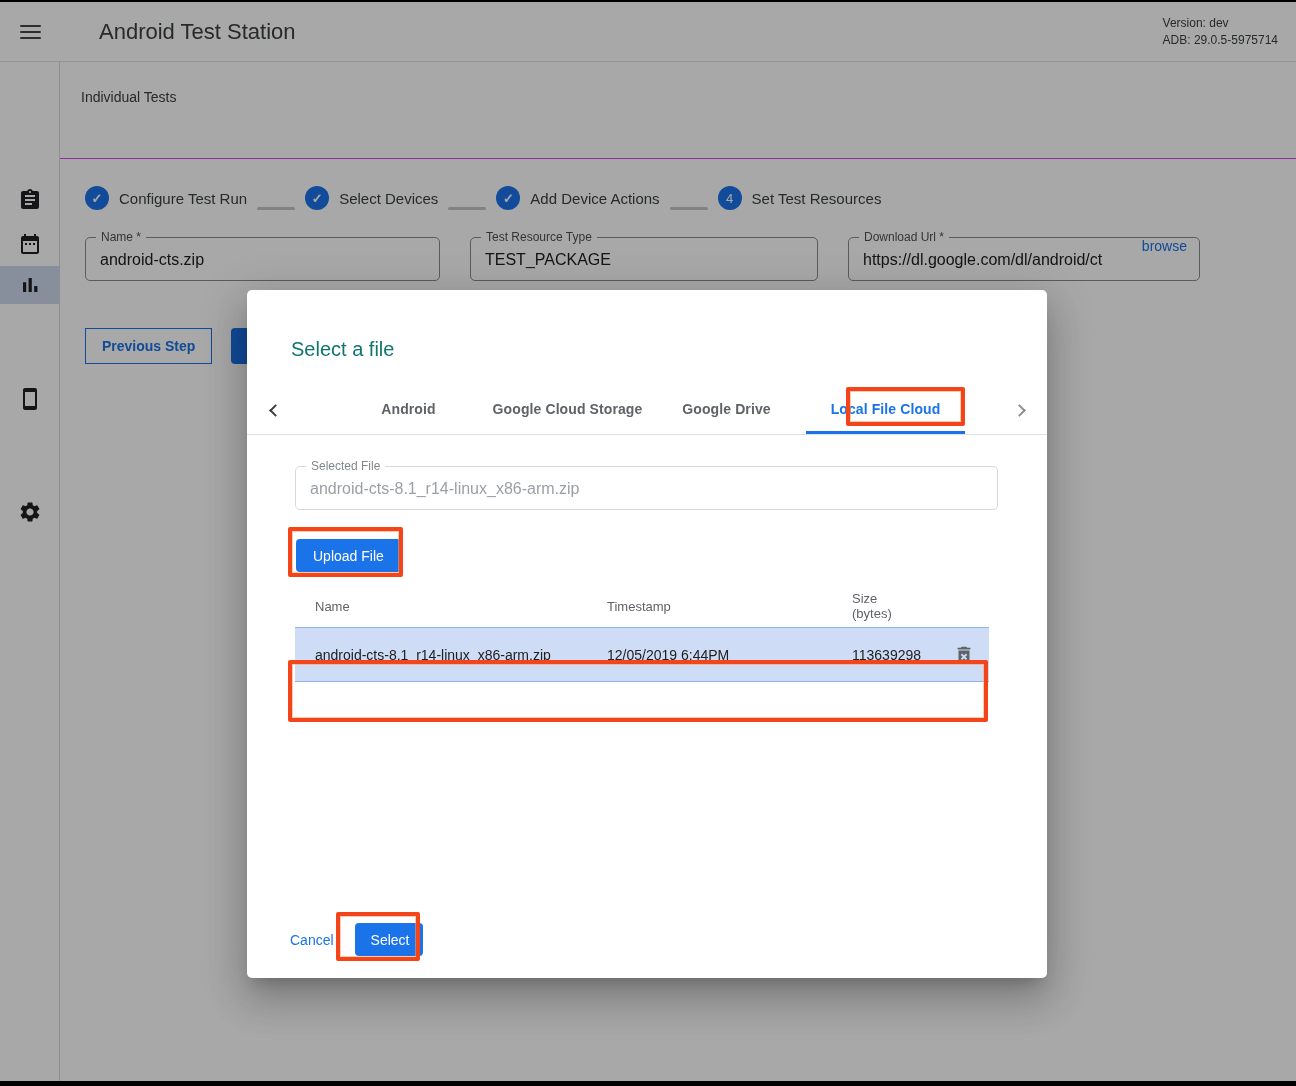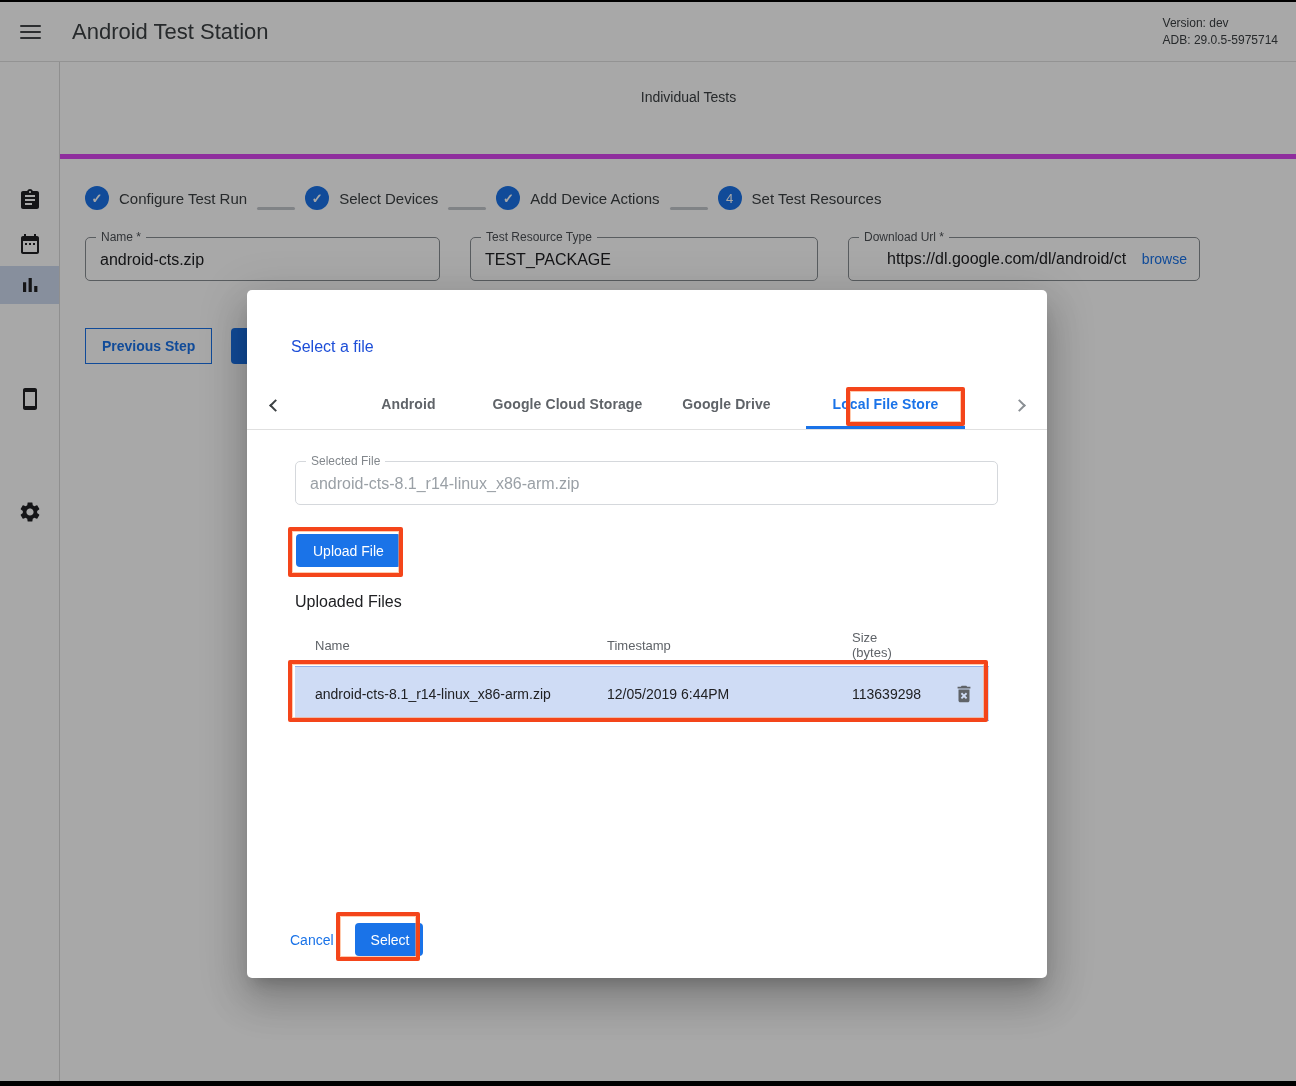--- a/index.html
+++ b/index.html
@@ -2,73 +2,73 @@
 <html><head>
 <meta charset="utf-8">
 <style>
   * { margin:0; padding:0; box-sizing:border-box; }
   html,body { background:#000; font-family:"Liberation Sans", sans-serif; }
   body { width:1296px; height:1086px; position:relative; overflow:hidden; }
   .screen { position:absolute; top:2px; left:0; width:1296px; height:1079px; background:#fff; overflow:hidden; }
 
   
   .app-header { position:absolute; top:0; left:0; right:0; height:60px; background:#fff;
-    border-bottom:1px solid #e0e0e0; display:flex; align-items:center; z-index:2; }
+    border-bottom:1px solid #e0e0e0; display:flex; align-items:center; z-index:2;gap:27px; }
   .hamburger { width:60px; display:flex; flex-direction:column; align-items:center; gap:4px; cursor:pointer; }
   .hamburger div { width:21px; height:2px; background:#44474a; border-radius:1px; }
   .app-title { font-size:22px; color:#3c4043; margin-left:12px; }
   .version-block { margin-left:auto; margin-right:18px; font-size:12px; line-height:17px; color:#3c4043; text-align:left; }
 
   
   .sidebar { position:absolute; top:60px; left:0; bottom:0; width:60px; background:#fff;
     border-right:1px solid #dadada; z-index:2; }
   .side-item { position:absolute; left:0; width:59px; height:38px; display:flex; align-items:center; justify-content:center; cursor:pointer; }
   .side-item svg { width:24px; height:24px; fill:#202124; }
   .side-item.active { background:#cdd9ee; }
 
   
   .main { position:absolute; top:60px; left:60px; right:0; bottom:0; background:#fff; }
-  .page-head { height:97px; border-bottom:5px solid #d946ef; padding:27px 0 0 21px;text-align:center; }
+  .page-head { height:97px; border-bottom:1px solid #d946ef; padding:27px 0 0 21px; }
   .breadcrumb { font-size:14px; color:#3c4043; }
   .title-row { margin-top:9px; display:flex; align-items:center; }
   .back-arrow { margin-left:7px; cursor:pointer; display:flex; }
   .back-arrow svg { width:24px; height:24px; fill:#5f6368; }
   .page-title { font-size:20px; color:#3c4043; margin-left:23px; }
 
   .stepper { margin:27px 0 0 25px; display:flex; align-items:flex-end; }
   .step { display:flex; align-items:center; }
   .step-circle { width:24px; height:24px; border-radius:50%; background:#1a73e8; color:#fff;
     display:flex; align-items:center; justify-content:center; font-size:13px; }
   .step-circle.check::before { content:"\2713"; font-size:13px; font-weight:bold; }
   .step-label { font-size:15px; color:#3c4043; margin-left:10px; }
   .step-line { width:38px; height:3px; background:#c3c7cc; border-radius:2px; margin:0 10px; }
 
   .form-row { margin:27px 0 0 25px; display:flex; gap:30px; }
   .ofield { position:relative; border:1px solid #888d92; border-radius:5px; height:44px; background:transparent; }
   .ofield .flabel { position:absolute; top:-8px; left:10px; background:#fff; padding:0 5px; font-size:12px; color:#4d5156; white-space:nowrap; }
   .ofield .fvalue { height:44px; line-height:44px; padding:0 14px; font-size:16px; color:#202124; white-space:nowrap; overflow:hidden; }
-  .ofield.with-action { display:flex; align-items:center;padding-left:24px; }
+  .ofield.with-action { display:flex; align-items:flex-start; }
   .ofield.with-action .fvalue { flex:1; padding-right:4px; }
   .browse-link { font-size:14px; color:#1a73e8; padding-right:12px; cursor:pointer; }
 
   .btn-row { margin:47px 0 0 25px; display:flex; gap:19px; }
   .btn-outline { height:36px; padding:0 16px; border:1px solid #1a73e8; border-radius:0; background:transparent;
     color:#1a73e8; font-size:14px; font-weight:bold; font-family:inherit; cursor:pointer; }
   .btn-filled { height:36px; padding:0 16px; border:none; border-radius:4px; background:#1a73e8;
     color:#fff; font-size:14px; font-family:inherit; cursor:pointer; }
   .btn-primary-partial { width:120px; text-align:left; padding-left:18px; }
 
   
   .dim { position:absolute; inset:0; background:rgba(0,0,0,0.34); z-index:5; }
 
   
   .modal { position:absolute; left:247px; top:288px; width:800px; height:688px; background:#fff;
     border-radius:5px; z-index:10;
     box-shadow:0 11px 15px -7px rgba(0,0,0,.2), 0 24px 38px 3px rgba(0,0,0,.14), 0 9px 46px 8px rgba(0,0,0,.12); }
-  .modal-title { margin:48px 0 0 44px; font-size:16px; color:#1d4ed8; }
+  .modal-title { margin:48px 0 0 44px; font-size:20px; color:#0f766e; }
 
   .tab-bar { margin-top:26px; height:48px; display:flex; align-items:stretch; border-bottom:1px solid #e0e0e0;gap:26px; }
   .tab-pager { width:56px; display:flex; align-items:center; justify-content:center; cursor:pointer; }
   .chev { width:9px; height:9px; border-style:solid; border-color:#3c4043; border-width:0; display:inline-block; }
   .chev-left { border-left-width:2px; border-bottom-width:2px; transform:rotate(45deg); }
   .chev-right { border-right-width:2px; border-top-width:2px; transform:rotate(45deg); border-color:#8a8f94; }
   .tabs { flex:1; display:flex; }
   .tab { flex:1; display:flex; align-items:center; justify-content:center; font-size:14px; font-weight:bold;
     color:#5f6368; cursor:pointer; border-bottom:3px solid transparent; letter-spacing:.1px; }
   .tab.active { color:#1a73e8; border-bottom-color:#1a73e8; }
@@ -206,37 +206,36 @@
     <div class="modal-title">Select a file</div>
 
     <div class="tab-bar">
       <div class="tab-pager">
         <span class="chev chev-left"></span>
       </div>
       <div class="tabs">
         <div class="tab">Android</div>
         <div class="tab">Google Cloud Storage</div>
         <div class="tab">Google Drive</div>
-        <div class="tab active">Local File Store</div>
+        <div class="tab active">Local File Cloud</div>
       </div>
       <div class="tab-pager">
         <span class="chev chev-right"></span>
       </div>
     </div>
 
     <div class="selected-file">
       <div class="ofield">
         <span class="flabel">Selected File</span>
         <div class="fvalue">android-cts-8.1_r14-linux_x86-arm.zip</div>
       </div>
     </div>
 
     <button class="btn-filled upload-btn">Upload File</button>
 
-    <div class="uploaded-heading">Uploaded Files</div>
 
     <div class="file-table">
       <div class="trow thead">
         <div class="cell-name">Name</div>
         <div>Timestamp</div>
         <div class="cell-sub">
           <div>Size</div>
           <div>(bytes)</div>
         </div>
         <div></div>

